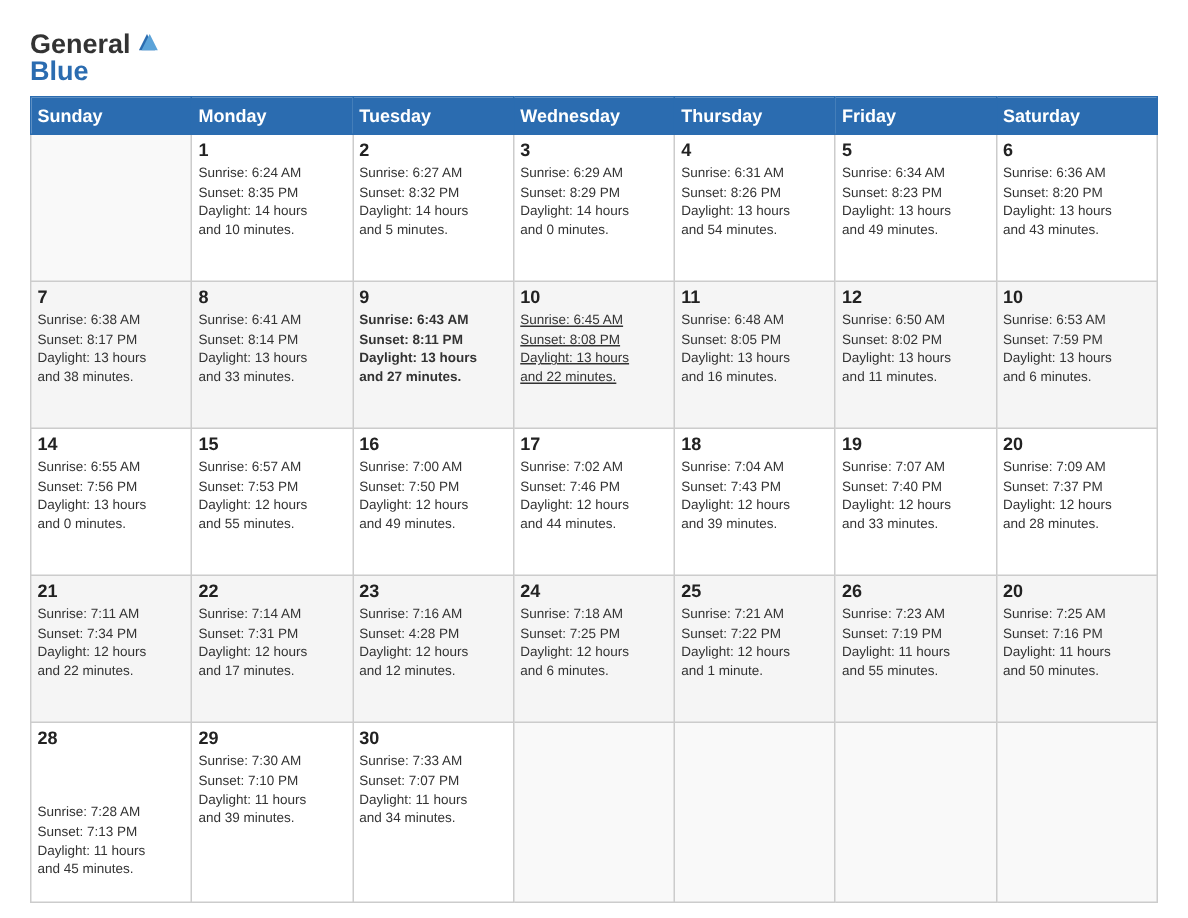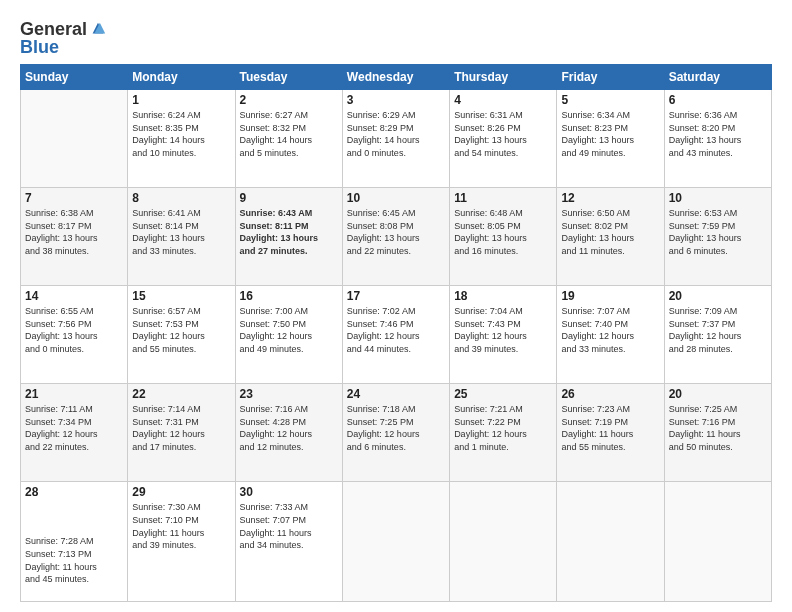--- a/index.html
+++ b/index.html
@@ -204,21 +204,21 @@
           </td>
           <td>
             <span class="day-number">9</span>
             <div class="day-info" style="white-space: pre-line; font-weight: bold;">Sunrise: 6:43 AM
 Sunset: 8:11 PM
 Daylight: 13 hours
 and 27 minutes.</div>
           </td>
           <td>
             <span class="day-number">10</span>
-            <div class="day-info" style="white-space: pre-line;">Sunrise: 6:45 AM
+            <div class="day-info" style="white-space: pre-line; text-decoration: underline;">Sunrise: 6:45 AM
 Sunset: 8:08 PM
 Daylight: 13 hours
 and 22 minutes.</div>
           </td>
           <td>
             <span class="day-number">11</span>
             <div class="day-info" style="white-space: pre-line;">Sunrise: 6:48 AM
 Sunset: 8:05 PM
 Daylight: 13 hours
 and 16 minutes.</div>

